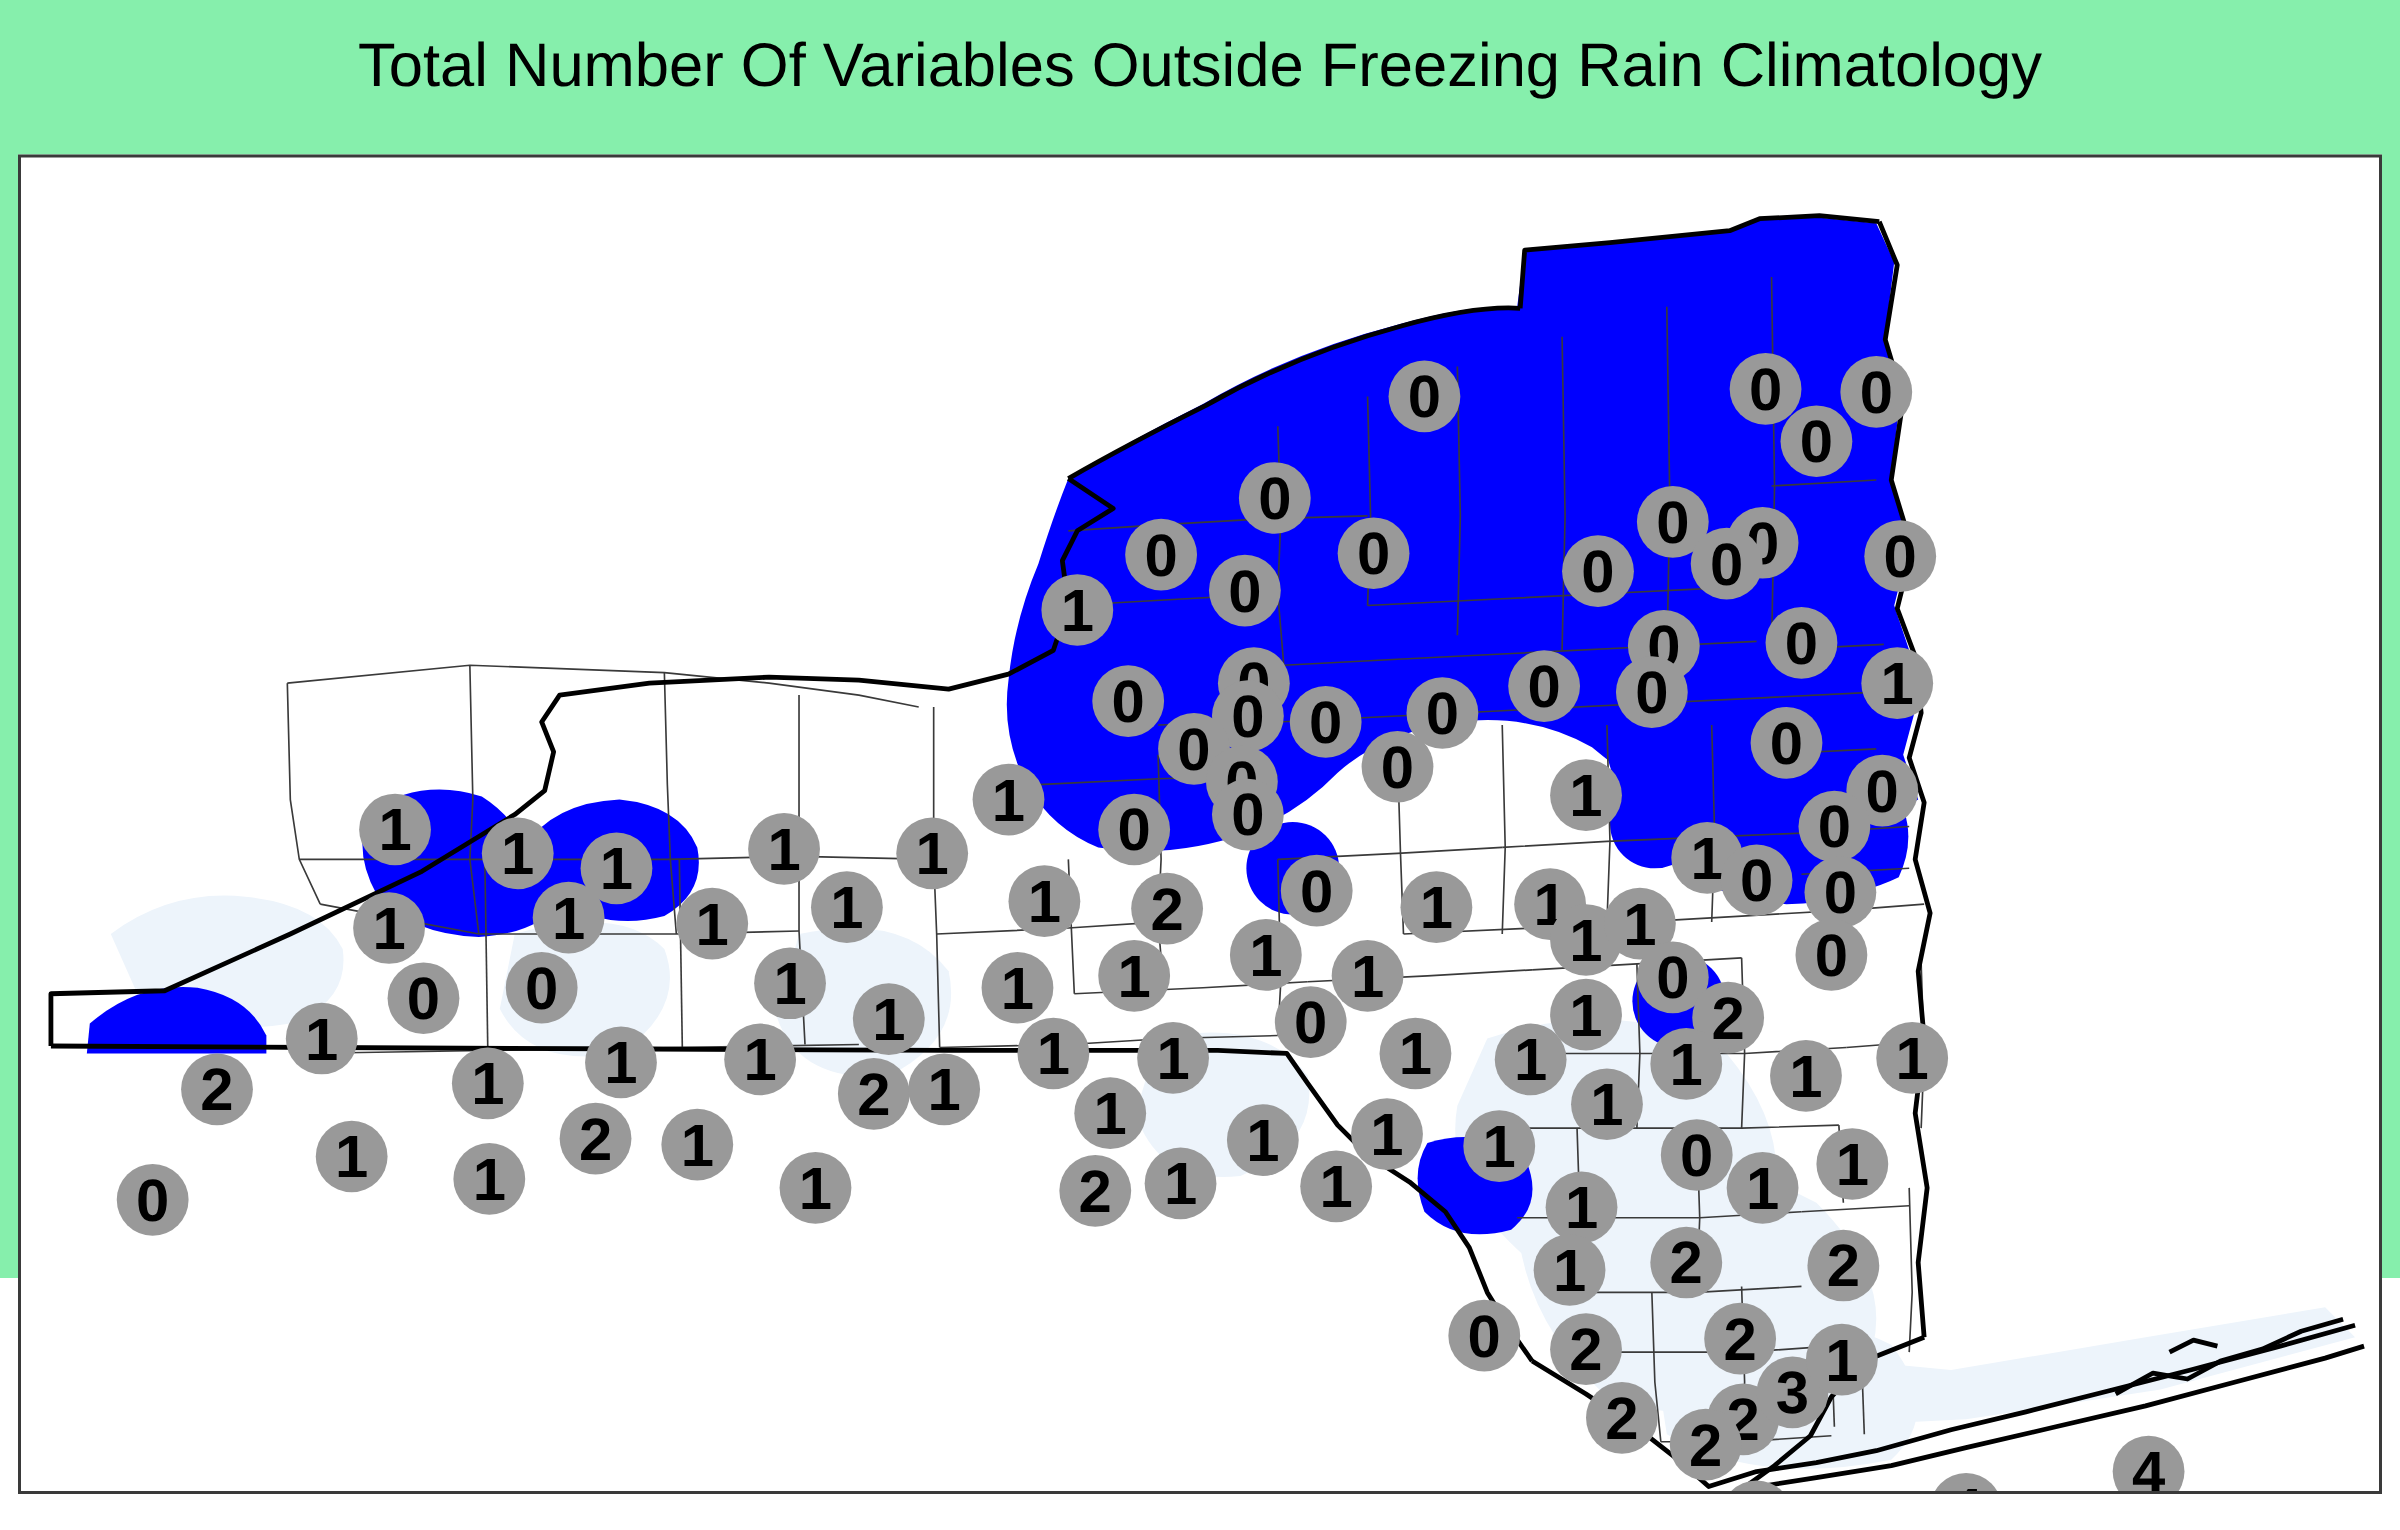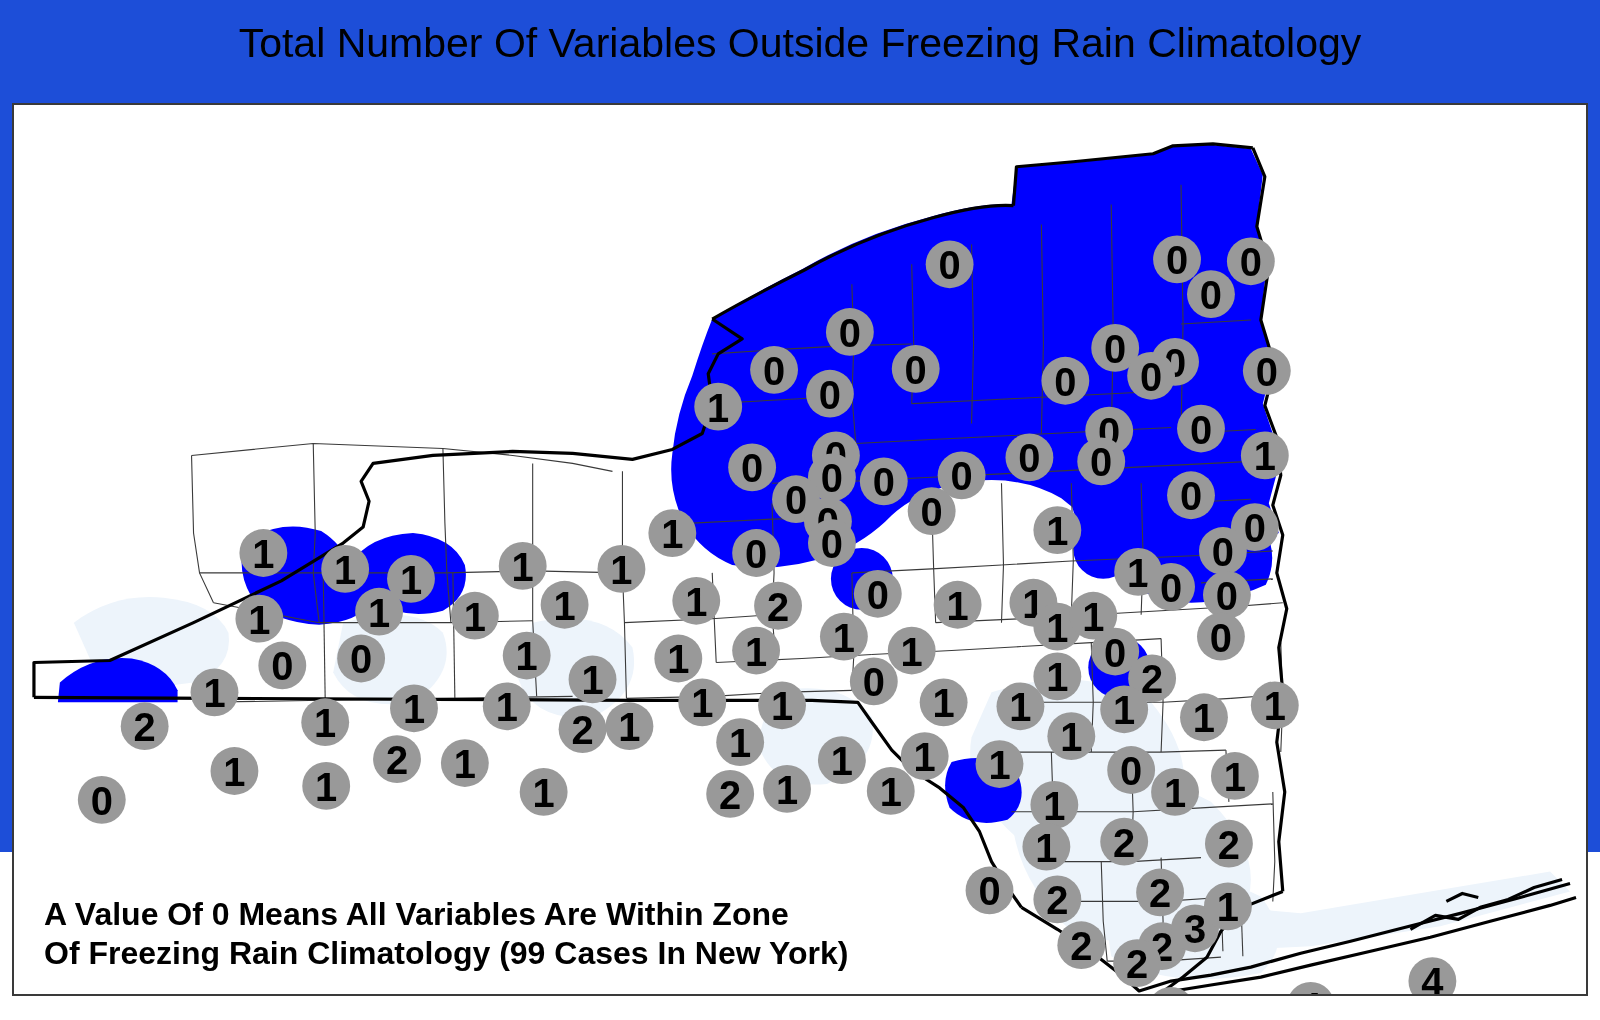--- a/index.html
+++ b/index.html
@@ -1,18 +1,18 @@
 <!DOCTYPE html>
 <html><head>
 <meta charset="utf-8">
 <style>
   html,body{margin:0;padding:0;background:#ffffff;}
   body{width:1600px;height:1020px;overflow:hidden;
        font-family:"Liberation Sans","DejaVu Sans",sans-serif;}
-  #figure{position:relative;width:1600px;height:852px;background:#1d4ed8;}
+  #figure{position:relative;width:1600px;height:852px;background:#86efac;}
 
   #title{position:absolute;left:0;top:20px;width:1600px;text-align:center;
          font-size:41px;font-weight:400;color:#000;letter-spacing:0px;
          font-family:"Liberation Sans","DejaVu Sans",sans-serif;}
 
   #map-panel{position:absolute;left:12px;top:103px;width:1576px;height:893px;
              border:2px solid #3a3a3a;background:#ffffff;box-sizing:border-box;overflow:hidden;}
 
   #map-svg{position:absolute;left:0;top:0;width:100%;height:100%;display:block;}
 
@@ -648,18 +648,16 @@
             <circle cx="1300" cy="905" r="24" fill="#999999"></circle>
             <text x="1300" y="906" class="mk-text" fill="#000000">4</text>
           </g>
           <g>
             <circle cx="1422" cy="880" r="24" fill="#999999"></circle>
             <text x="1422" y="881" class="mk-text" fill="#000000">4</text>
           </g>
         </g>
     </svg>
 
-    <div class="note" id="note-main"><span>A Value Of 0 Means All Variables Are Within Zone</span>
-<span>Of Freezing Rain Climatology (99 Cases In New York)</span></div>
 
   </div>
 
 </div>
 
 </body></html>

